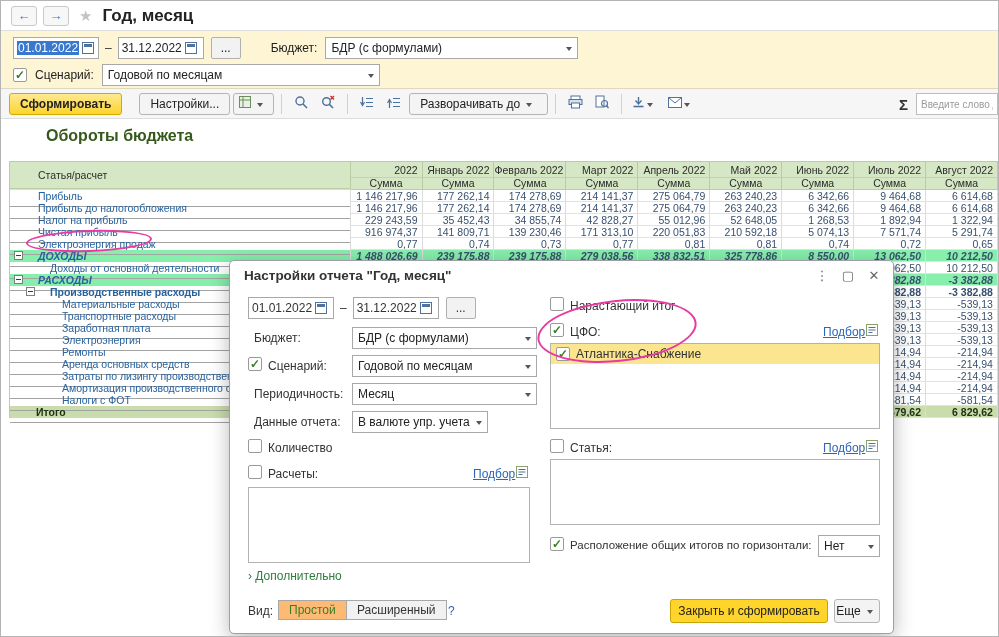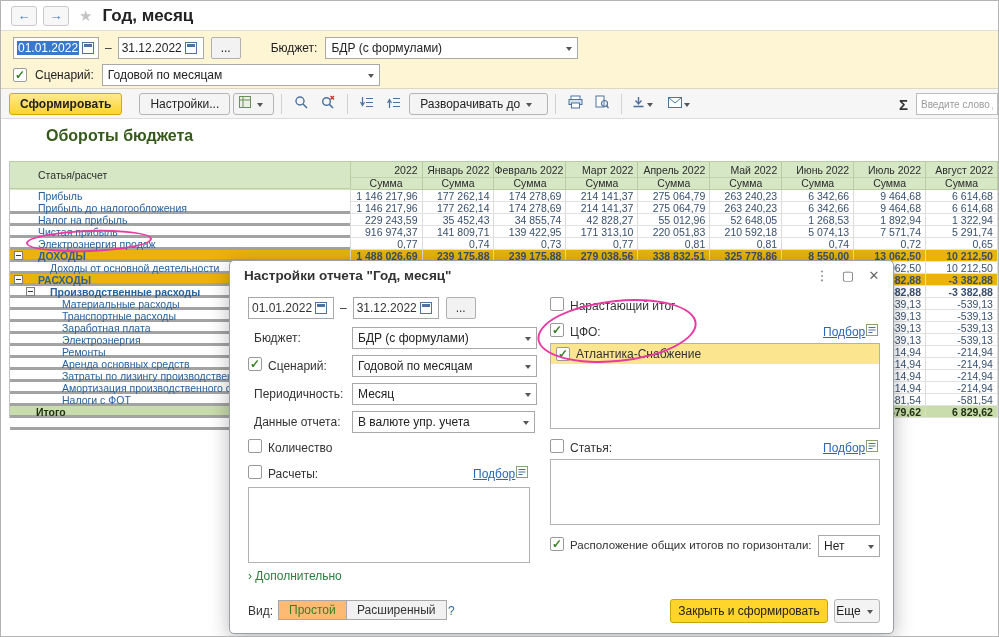--- a/index.html
+++ b/index.html
@@ -42,24 +42,24 @@
 
   
   .report-title { position:absolute; top:126px; left:45px; font-size:16px; font-weight:bold; color:#35591a; }
   .grid { position:absolute; top:160px; left:8px; width:989px; font-size:10.5px; border-left:1px solid #c3c3c3; border-top:1px solid #b9cda2; }
   .hrow { display:flex; background:#d6e7c5; color:#2c2c2c; }
   .artcell { width:341px; height:27px; line-height:27px; padding-left:28px; border-right:1px solid #b9cda2; border-bottom:1px solid #b9cda2; }
   .hcol { width:72px; border-right:1px solid #b9cda2; border-bottom:1px solid #b9cda2; }
   .hm { height:15px; line-height:16px; text-align:right; padding-right:4px; white-space:nowrap; overflow:hidden; }
   .hs { height:12px; line-height:11px; text-align:center; border-top:1px solid #c2d4ae; }
   .trow { display:flex; height:12px; background:#fff; }
-  .trow.group { background:#eab308; }
+  .trow.group { background:#86efac;font-style:italic; }
   .trow.total { background:#c9dcab; }
   .trow.bold { font-weight:bold; }
-  .acell { width:341px; height:24px; position:relative; border-right:1px solid #dcdcdc; border-bottom:3px solid #a3a3a3; overflow:hidden; white-space:nowrap; }
+  .acell { width:341px; height:17px; position:relative; border-right:1px solid #dcdcdc; border-bottom:1px solid #a3a3a3; overflow:hidden; white-space:nowrap; }
   .aname { display:block; line-height:12px; color:#27629f; }
   .total .aname { color:#203312; }
   .vcell { width:72px; height:12px; line-height:12px; text-align:right; padding-right:4px; color:#38506e; border-right:1px solid #dcdcdc; border-bottom:1px solid #e2e2e2; white-space:nowrap; overflow:hidden; }
   .total .vcell { color:#203312; }
   .exp { position:absolute; top:1px; width:9px; height:9px; border:1px solid #7e7e7e; background:#fff; }
   .exp::after { content:''; position:absolute; left:1px; right:1px; top:3px; border-top:1px solid #3c3c3c; }
 
   
   .dialog { position:absolute; left:228px; top:259px; width:665px; height:374px; background:#fff; border:1px solid #9aa0a6; border-radius:5px; box-shadow:0 5px 20px rgba(0,0,0,.28); font-size:12px; color:#333; }
   .dlg-titlebar { position:absolute; top:0; left:0; right:0; height:28px; display:flex; align-items:center; padding:0 10px 0 14px; }
@@ -286,21 +286,21 @@
         <div class="vcell">1 268,53</div>
         <div class="vcell">1 892,94</div>
         <div class="vcell">1 322,94</div>
       </div>
       <div class="trow">
         <div class="acell">
           <span class="aname" style="padding-left: 28px;">Чистая прибыль</span>
         </div>
         <div class="vcell">916 974,37</div>
         <div class="vcell">141 809,71</div>
-        <div class="vcell">139 422,95</div>
+        <div class="vcell">139 230,46</div>
         <div class="vcell">171 313,10</div>
         <div class="vcell">220 051,83</div>
         <div class="vcell">210 592,18</div>
         <div class="vcell">5 074,13</div>
         <div class="vcell">7 571,74</div>
         <div class="vcell">5 291,74</div>
       </div>
       <div class="trow">
         <div class="acell">
           <span class="aname" style="padding-left: 28px;">Электроэнергия продаж</span>
@@ -550,21 +550,21 @@
       <span class="caret"></span>
     </div>
 
     <span class="dlabel abs" style="left:24px; top:126px;">Периодичность:</span>
     <div class="combo abs" style="left:122px; top:122px; width:185px;">
       <span class="val">Месяц</span>
       <span class="caret"></span>
     </div>
 
     <span class="dlabel abs" style="left:24px; top:154px;">Данные отчета:</span>
-    <div class="combo abs" style="left:122px; top:150px; width:183px;">
+    <div class="combo abs" style="left:122px; top:150px; width:136px;">
       <span class="val">В валюте упр. учета</span>
       <span class="caret"></span>
     </div>
 
     <span class="cb abs" style="left:18px; top:178px;"></span>
     <span class="dlabel abs" style="left:38px; top:180px;">Количество</span>
 
     <span class="cb abs" style="left:18px; top:204px;"></span>
     <span class="dlabel abs" style="left:38px; top:206px;">Расчеты:</span>
     <span class="link abs" style="left:243px; top:206px;">Подбор</span>

